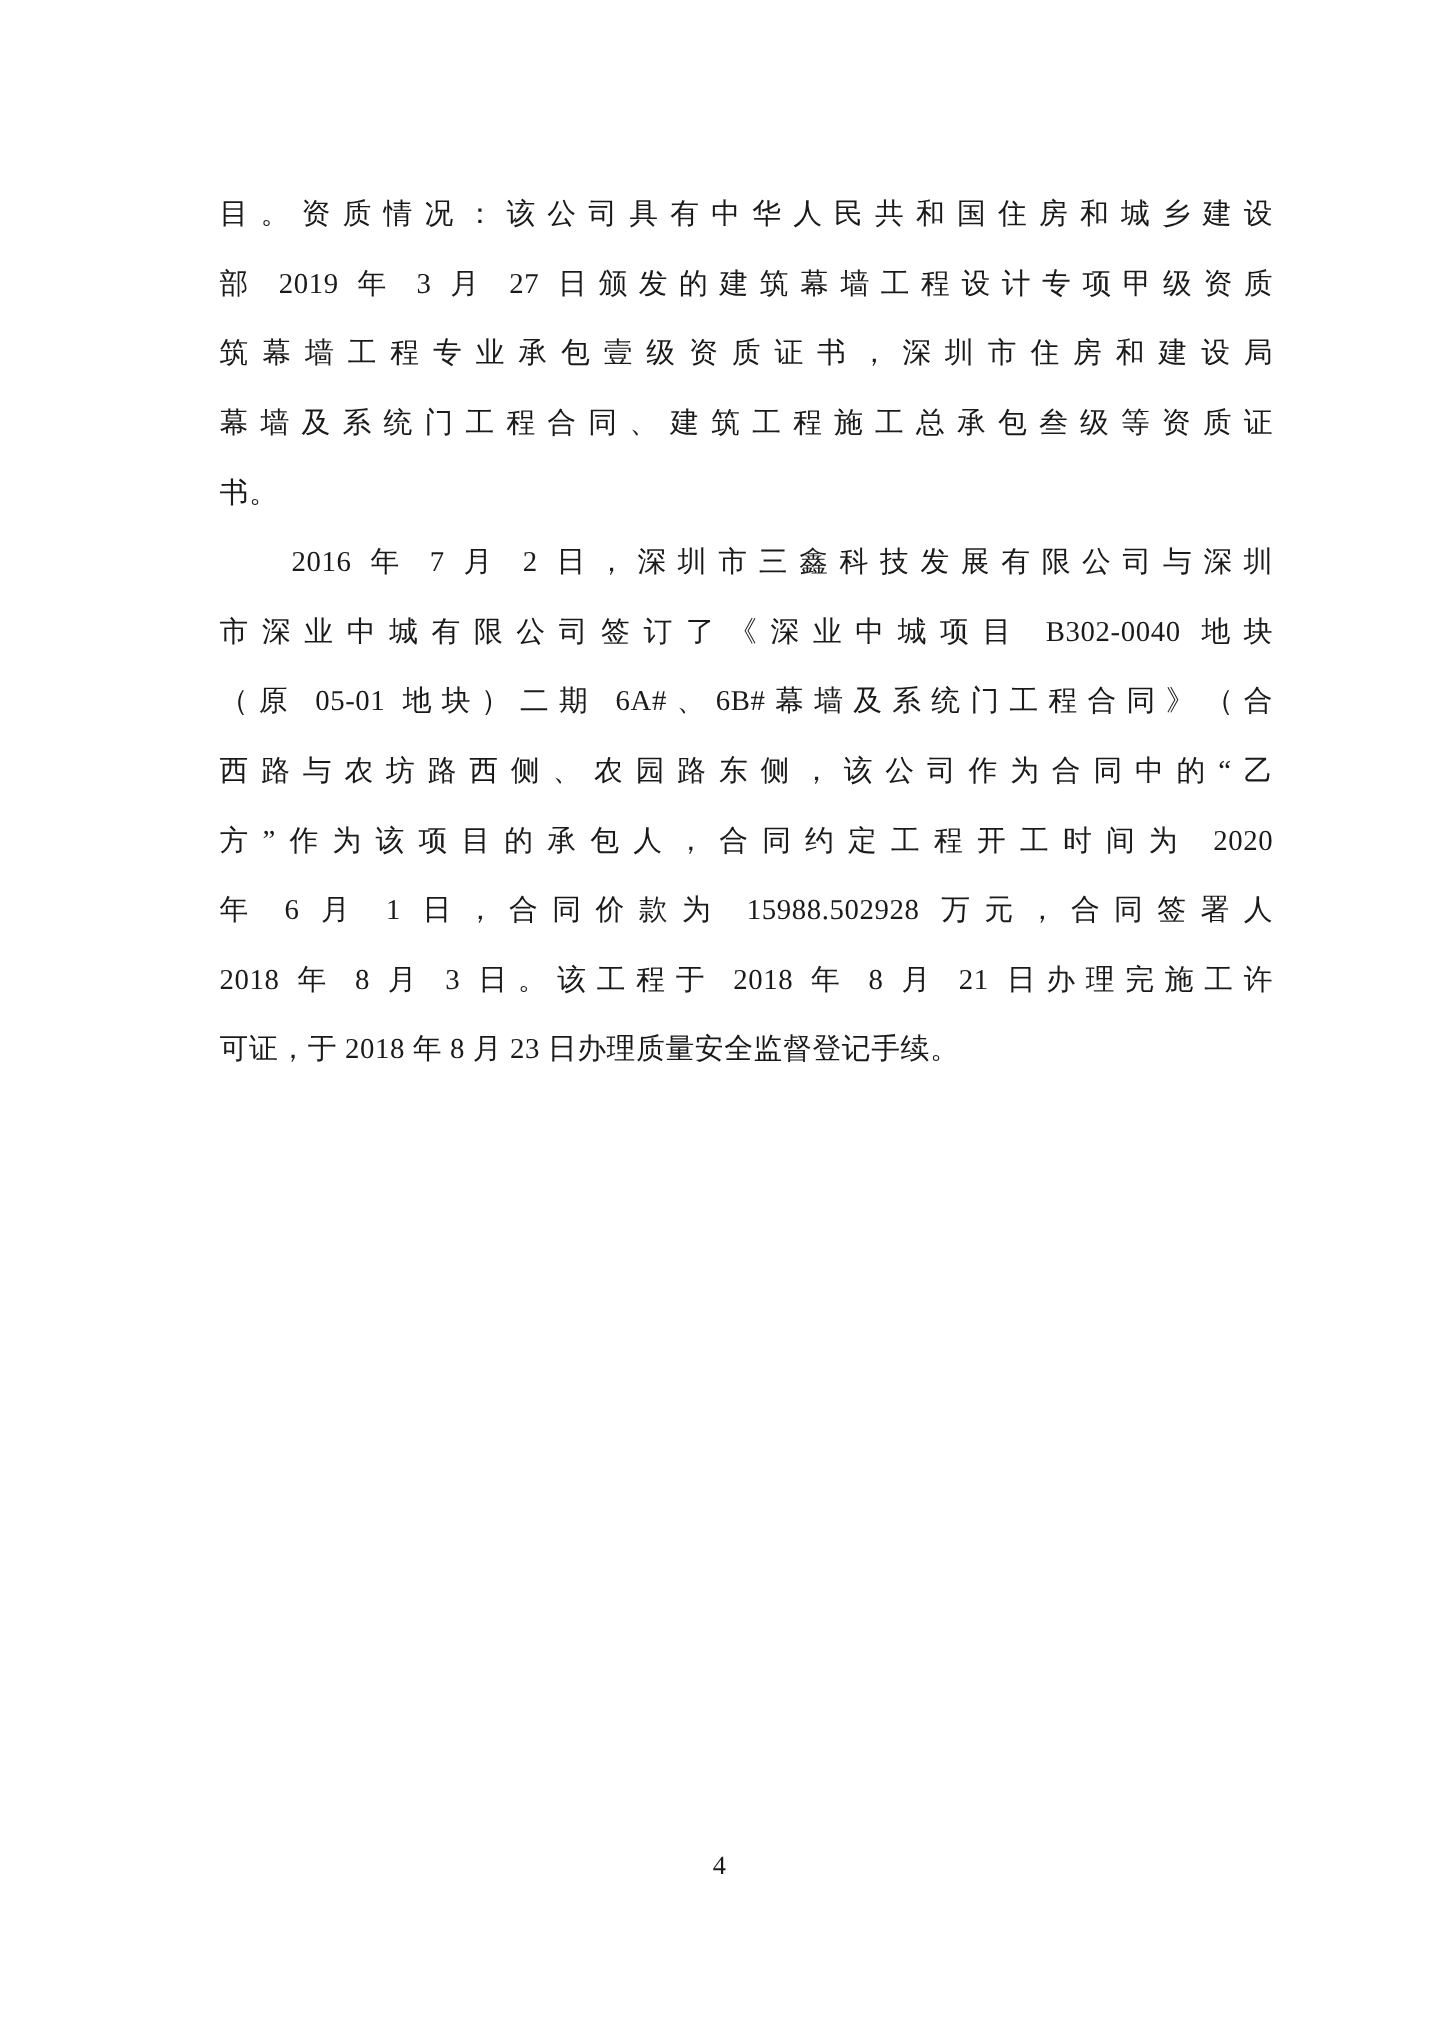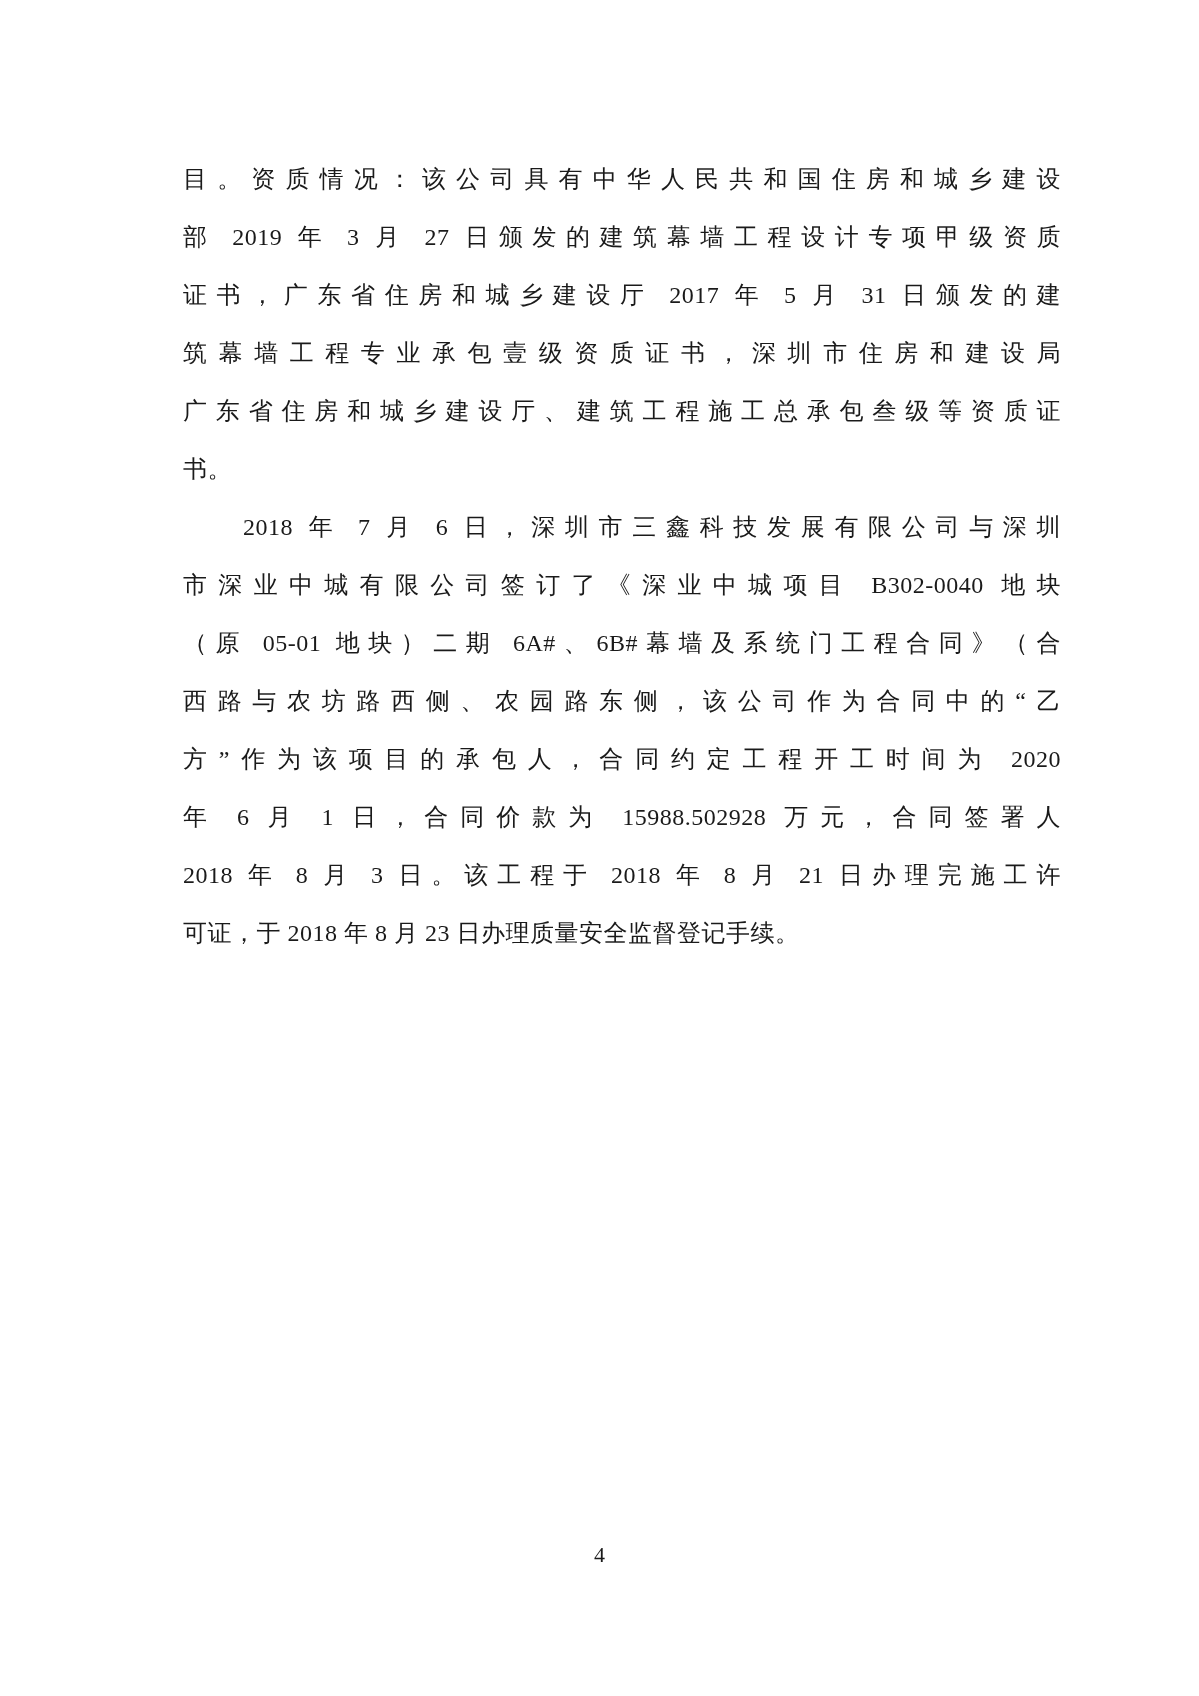--- a/index.html
+++ b/index.html
@@ -52,27 +52,26 @@
   }
 </style>
 </head>
 <body>
 
 <main>
   <section class="doc-body">
       <div class="para">
         <div class="tline">目。资质情况：该公司具有中华人民共和国住房和城乡建设</div>
         <div class="tline">部 2019 年 3 月 27 日颁发的建筑幕墙工程设计专项甲级资质</div>
-        <div class="tline">证书，广东省住房和城乡建设厅 2017 年 5 月 31 日颁发的建</div>
         <div class="tline">筑幕墙工程专业承包壹级资质证书，深圳市住房和建设局</div>
-        <div class="tline">广东省住房和城乡建设厅、建筑工程施工总承包叁级等资质证</div>
+        <div class="tline">幕墙及系统门工程合同、建筑工程施工总承包叁级等资质证</div>
         <div class="tline para-end">书。</div>
       </div>
       <div class="para">
-        <div class="tline para-first-indent">2018 年 7 月 6 日，深圳市三鑫科技发展有限公司与深圳</div>
+        <div class="tline para-first-indent">2016 年 7 月 2 日，深圳市三鑫科技发展有限公司与深圳</div>
         <div class="tline">市深业中城有限公司签订了《深业中城项目 B302-0040 地块</div>
         <div class="tline">（原 05-01 地块）二期 6A#、6B#幕墙及系统门工程合同》（合</div>
         <div class="tline">西路与农坊路西侧、农园路东侧，该公司作为合同中的“乙</div>
         <div class="tline">方”作为该项目的承包人，合同约定工程开工时间为 2020</div>
         <div class="tline">年 6 月 1 日，合同价款为 15988.502928 万元，合同签署人</div>
         <div class="tline">2018 年 8 月 3 日。该工程于 2018 年 8 月 21 日办理完施工许</div>
         <div class="tline para-end">可证，于 2018 年 8 月 23 日办理质量安全监督登记手续。</div>
       </div>
     </section>
   <div class="page-number">4</div>

